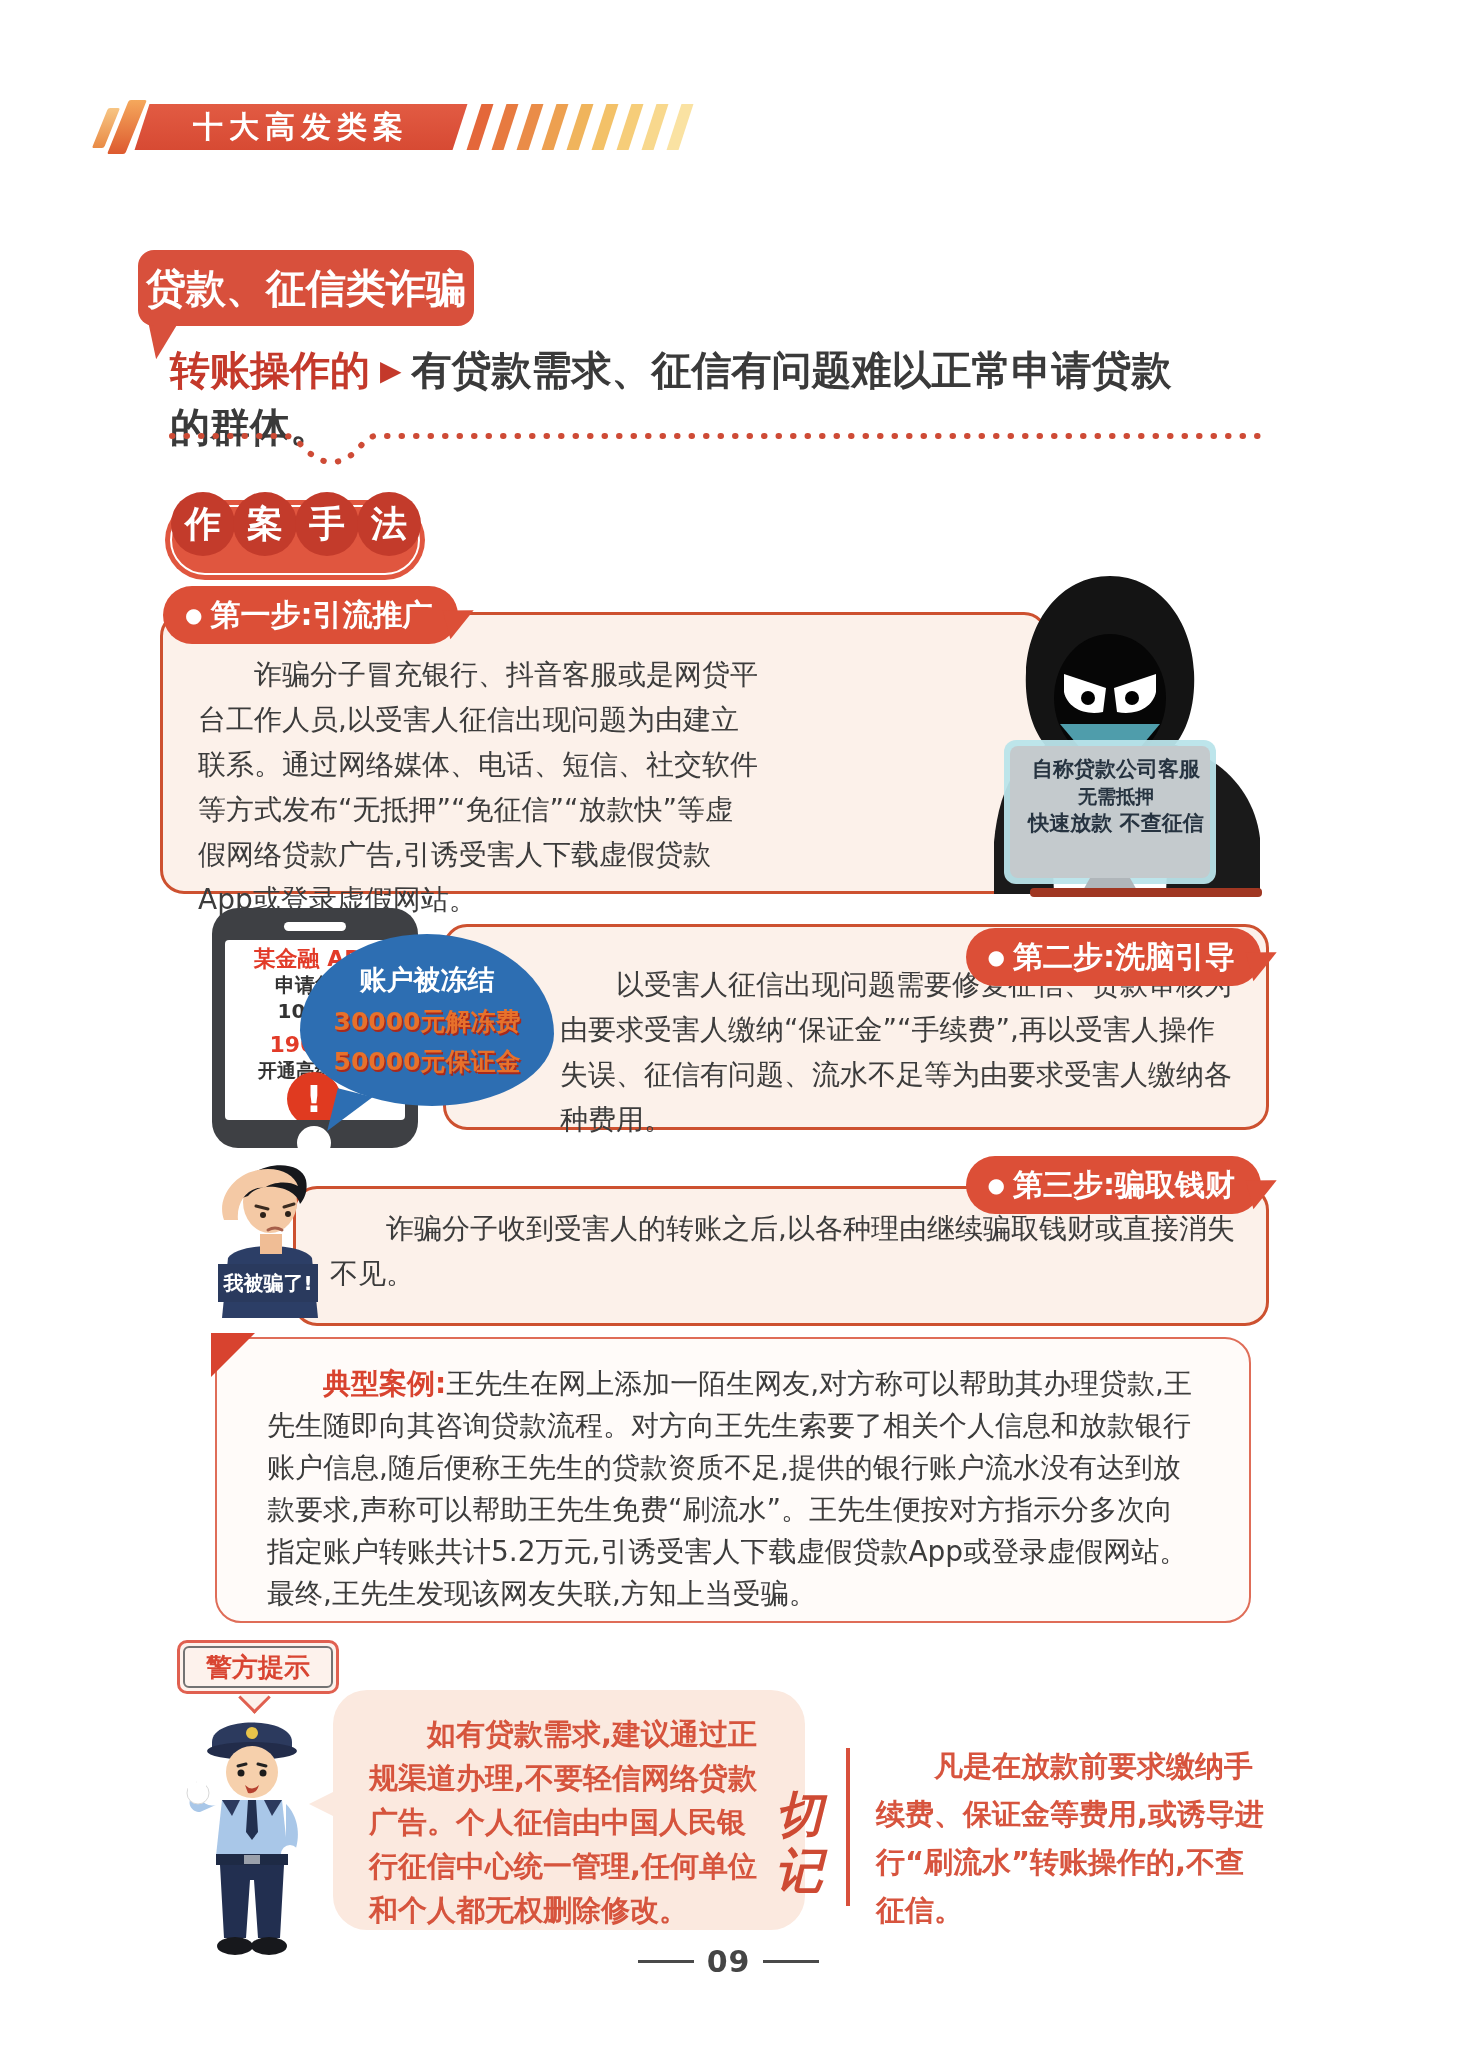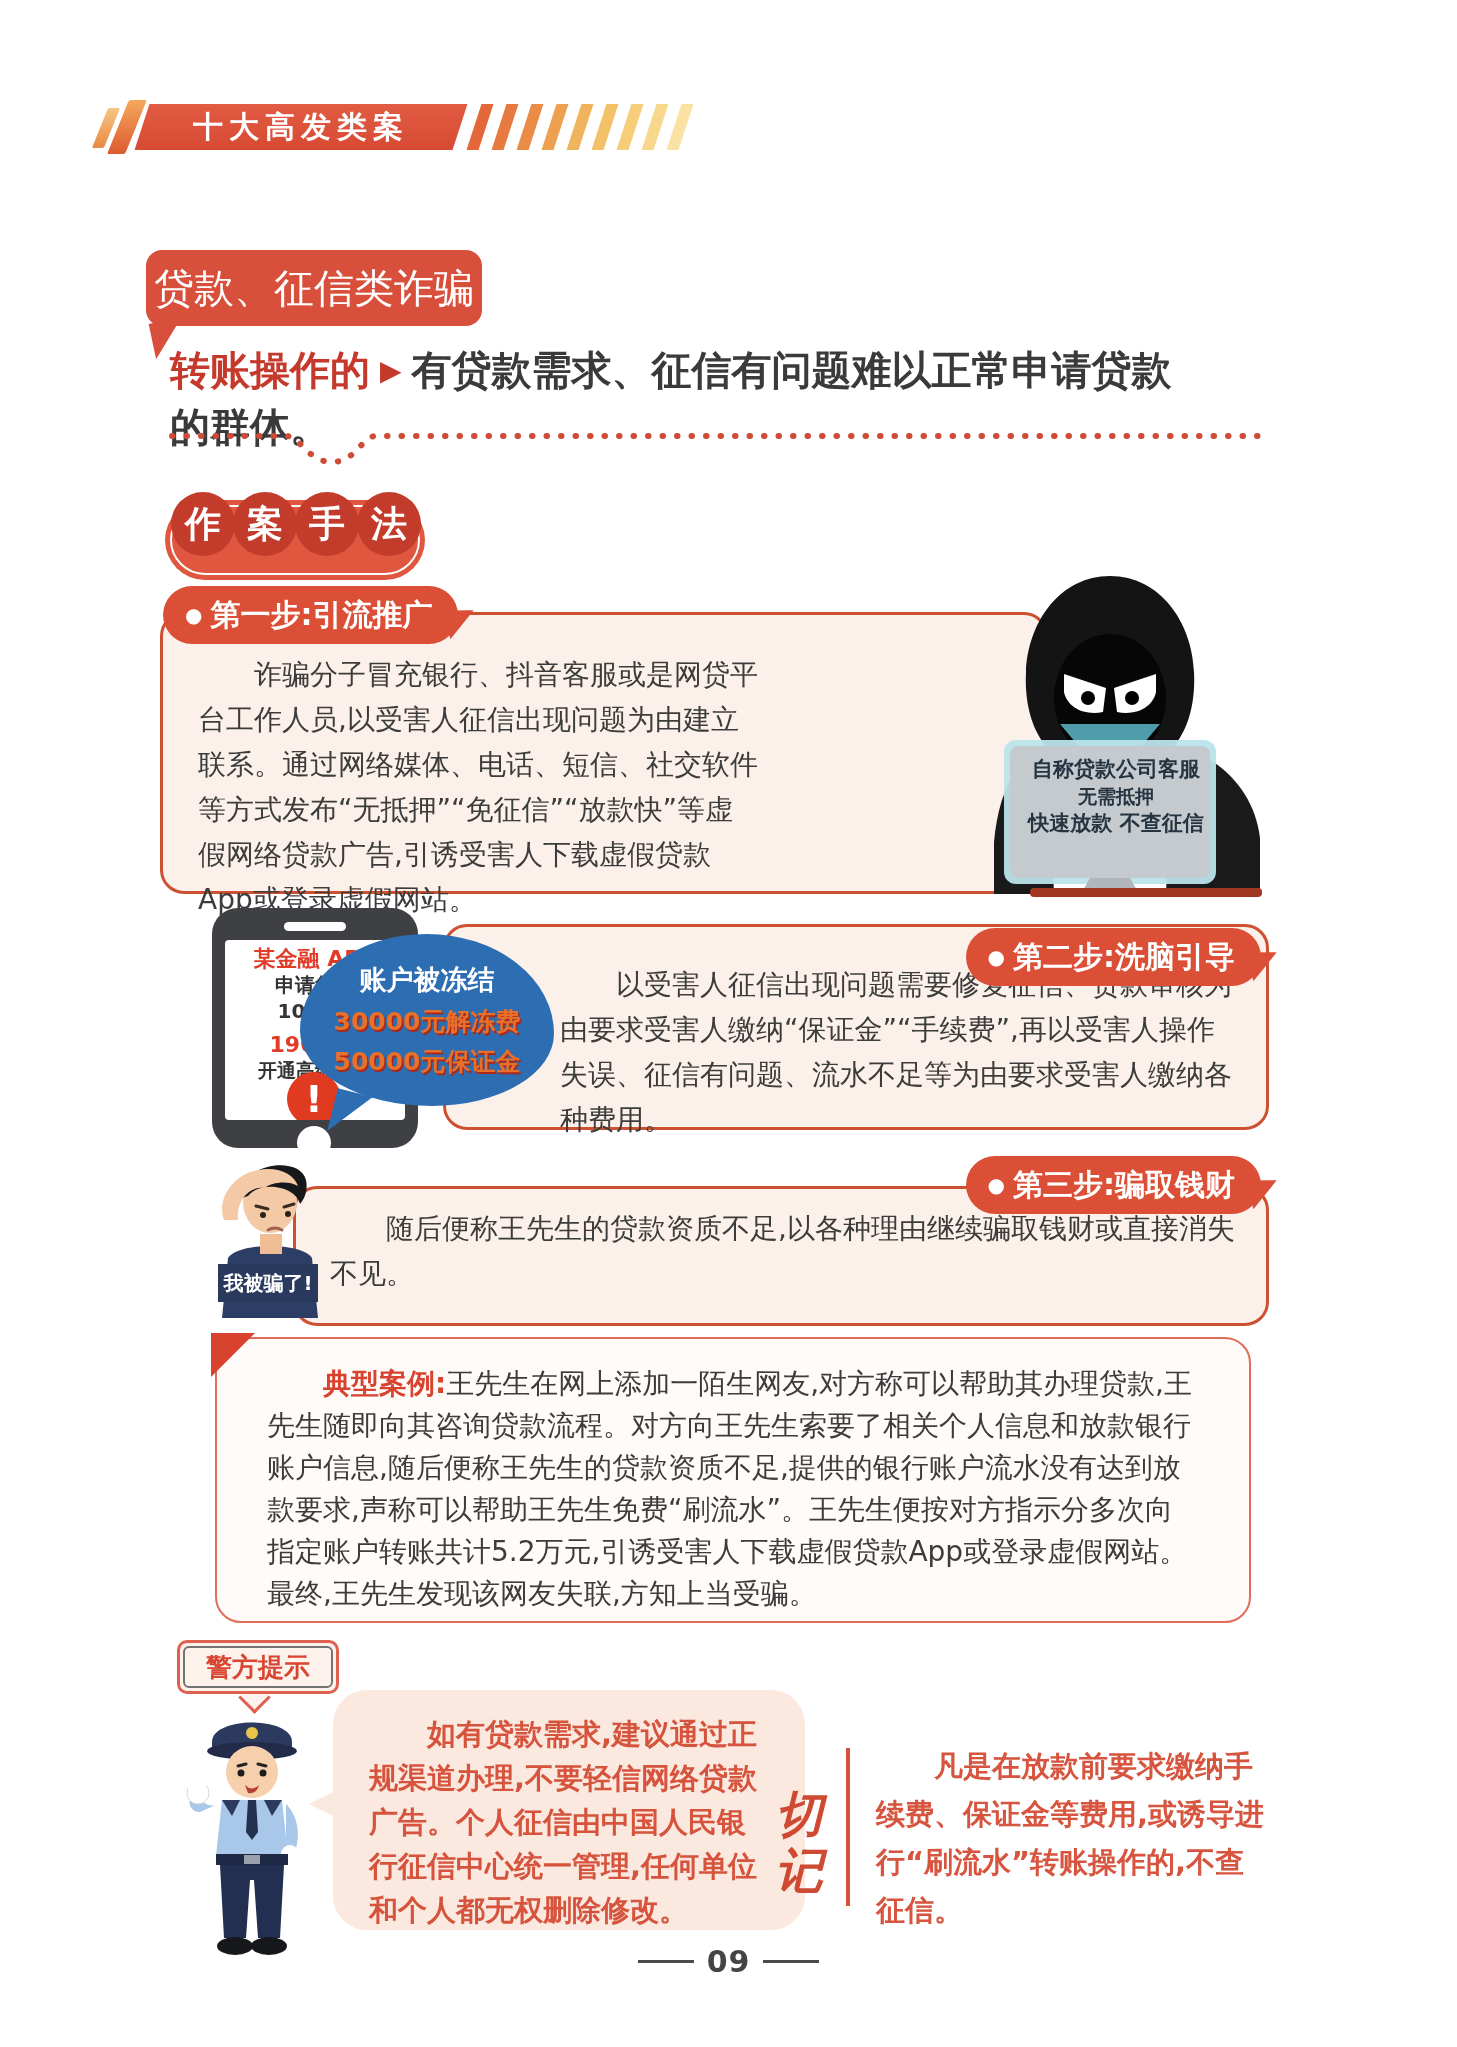--- a/index.html
+++ b/index.html
@@ -21,22 +21,22 @@
   .hdr-stripes i:nth-child(2){background:#e77a40;}
   .hdr-stripes i:nth-child(3){background:#ea8c48;}
   .hdr-stripes i:nth-child(4){background:#eda050;}
   .hdr-stripes i:nth-child(5){background:#f0b45c;}
   .hdr-stripes i:nth-child(6){background:#f3c168;}
   .hdr-stripes i:nth-child(7){background:#f6cd79;}
   .hdr-stripes i:nth-child(8){background:#f8d88d;}
   .hdr-stripes i:nth-child(9){background:#fae2a2;}
 
   
-  .title-badge{position:absolute;left:146px;top:250px;width:336px;height:76px;background:#d8503c;border-radius:16px;
-               display:flex;align-items:center;justify-content:center;color:#fff;font-size:40px;font-weight:normal;z-index:2;}
+  .title-badge{position:absolute;left:138px;top:250px;width:336px;height:76px;background:#d8503c;border-radius:16px;
+               display:flex;align-items:center;justify-content:center;color:#fff;font-size:40px;font-weight:bold;z-index:2;}
   .title-tail{position:absolute;left:152px;top:320px;width:0;height:0;border-top:36px solid #d8503c;
               border-right:34px solid transparent;transform:rotate(-12deg);z-index:1;}
   .audience{position:absolute;left:170px;top:342px;width:1020px;font-size:40px;line-height:56px;
             font-weight:bold;color:#3a3a3a;margin:0;}
   .audience .red{color:#c4392b;}
   .audience .arrow{color:#c4392b;font-size:28px;margin:0 10px;vertical-align:4px;}
   .dotted-rule{position:absolute;left:168px;top:428px;}
 
   
   .method-badge{position:absolute;left:165px;top:500px;width:260px;height:80px;background:#e0563f;border-radius:42px;z-index:2;}
@@ -226,21 +226,21 @@
       <div class="fb-line">30000元解冻费</div>
       <div class="fb-line">50000元保证金</div>
     </div>
   </div>
 
   <div class="box box3"></div>
   <div class="step-label label3">
       <span class="bullet">●</span>
       <span>第三步:骗取钱财</span>
     </div>
-  <p class="box-text text3">随后便称王先生的贷款资质不足,以各种理由继续骗取钱财或直接消失不见。</p>
+  <p class="box-text text3">诈骗分子收到受害人的转账之后,以各种理由继续骗取钱财或直接消失不见。</p>
 
   <div class="victim-wrap">
     <svg viewBox="0 0 120 172" width="120" height="172">
       <path d="M20 112 C30 96 94 96 104 112 L110 172 L14 172 Z" fill="#2c3e66"></path>
       <rect x="52" y="88" width="22" height="20" fill="#f0bd95"></rect>
       <ellipse cx="62" cy="56" rx="27" ry="31" fill="#f4c9a5"></ellipse>
       <path d="M34 52 C28 18 92 8 98 34 C100 44 97 52 92 58 C88 40 52 34 40 50 Z" fill="#17181c"></path>
       <path d="M16 74 C8 52 26 28 50 24 C70 20 86 28 90 40 C80 34 64 36 56 42 C42 40 28 54 30 74 Z" fill="#f4c9a5"></path>
       <path d="M48 60 L60 63" stroke="#3a2b20" stroke-width="3" stroke-linecap="round" fill="none"></path>
       <path d="M76 61 L86 58" stroke="#3a2b20" stroke-width="3" stroke-linecap="round" fill="none"></path>

